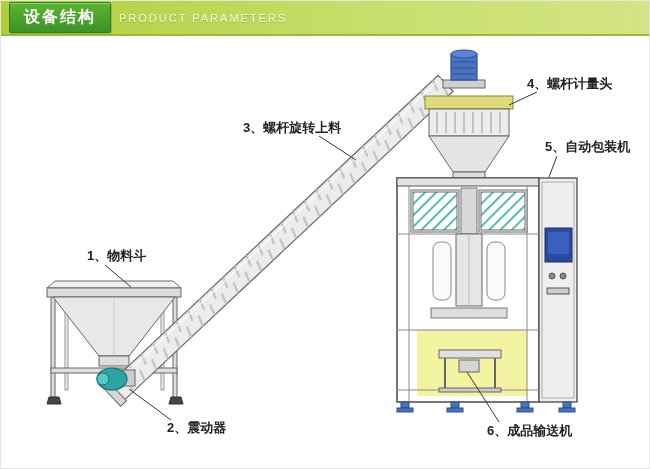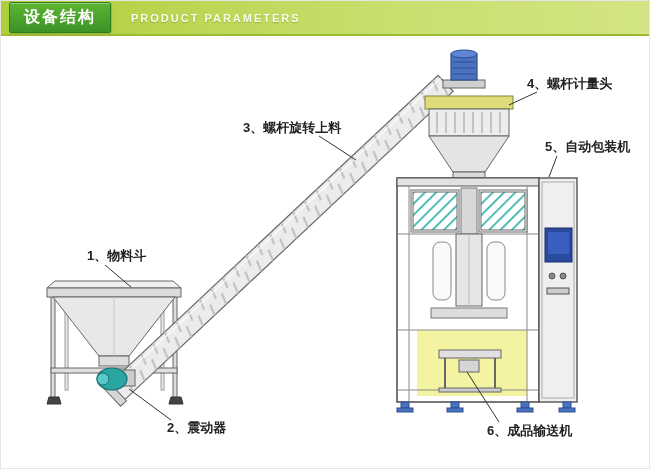--- a/index.html
+++ b/index.html
@@ -29,24 +29,24 @@
     border: 1px solid #2e7d1f;
     border-radius: 2px;
     box-shadow: inset 0 1px 0 rgba(255,255,255,0.35), 1px 1px 1px rgba(0,0,0,0.15);
     color: #ffffff;
     font-size: 16px;
     font-weight: bold;
     letter-spacing: 2px;
     white-space: nowrap;
   }
   .subtitle {
-    margin-left: 20px;
+    margin-left: 8px;
     color: #fdfcea;
     font-size: 11px;
-    font-weight: bold;
+    font-weight: normal;
     letter-spacing: 2px;
     text-shadow: 0 1px 1px rgba(90,120,20,0.4);
   }
   .diagram {
     position: absolute;
     top: 37px; left: 0;
     width: 650px; height: 432px;
     background: #ffffff;
   }
   svg text.label {

